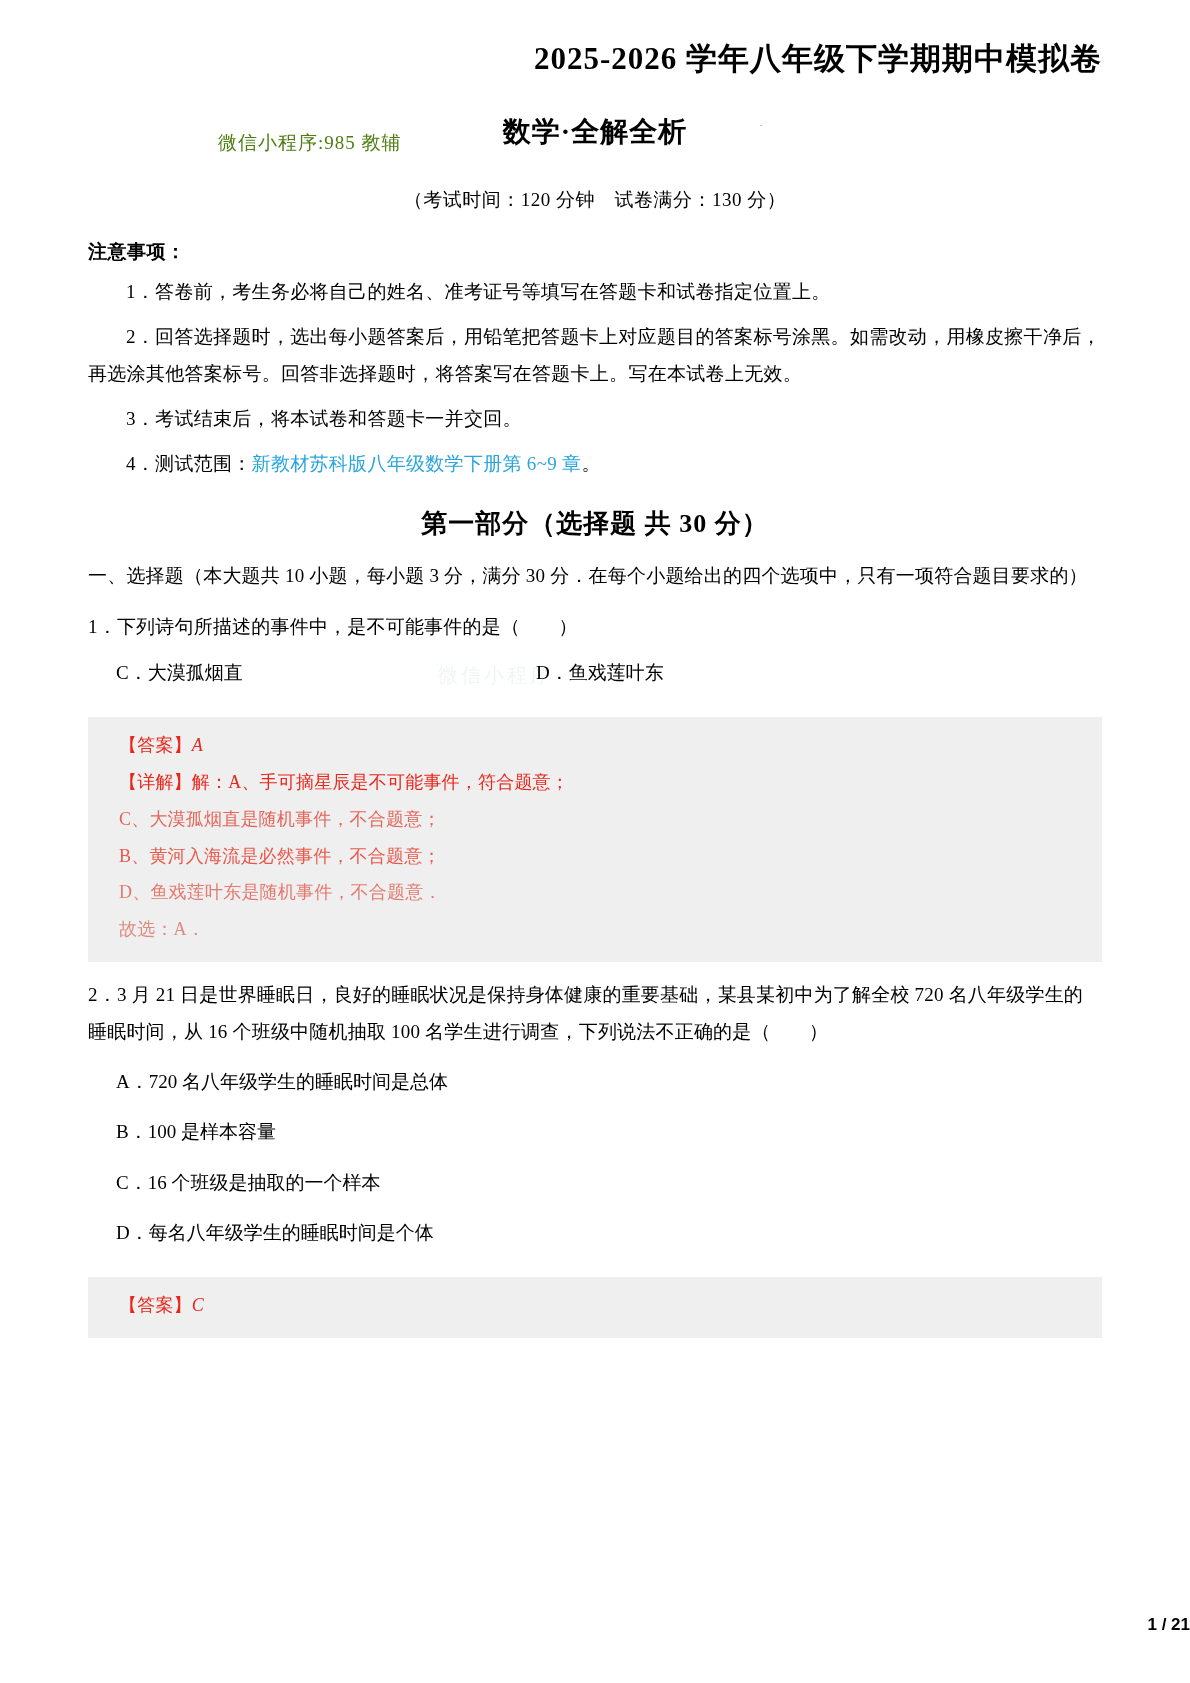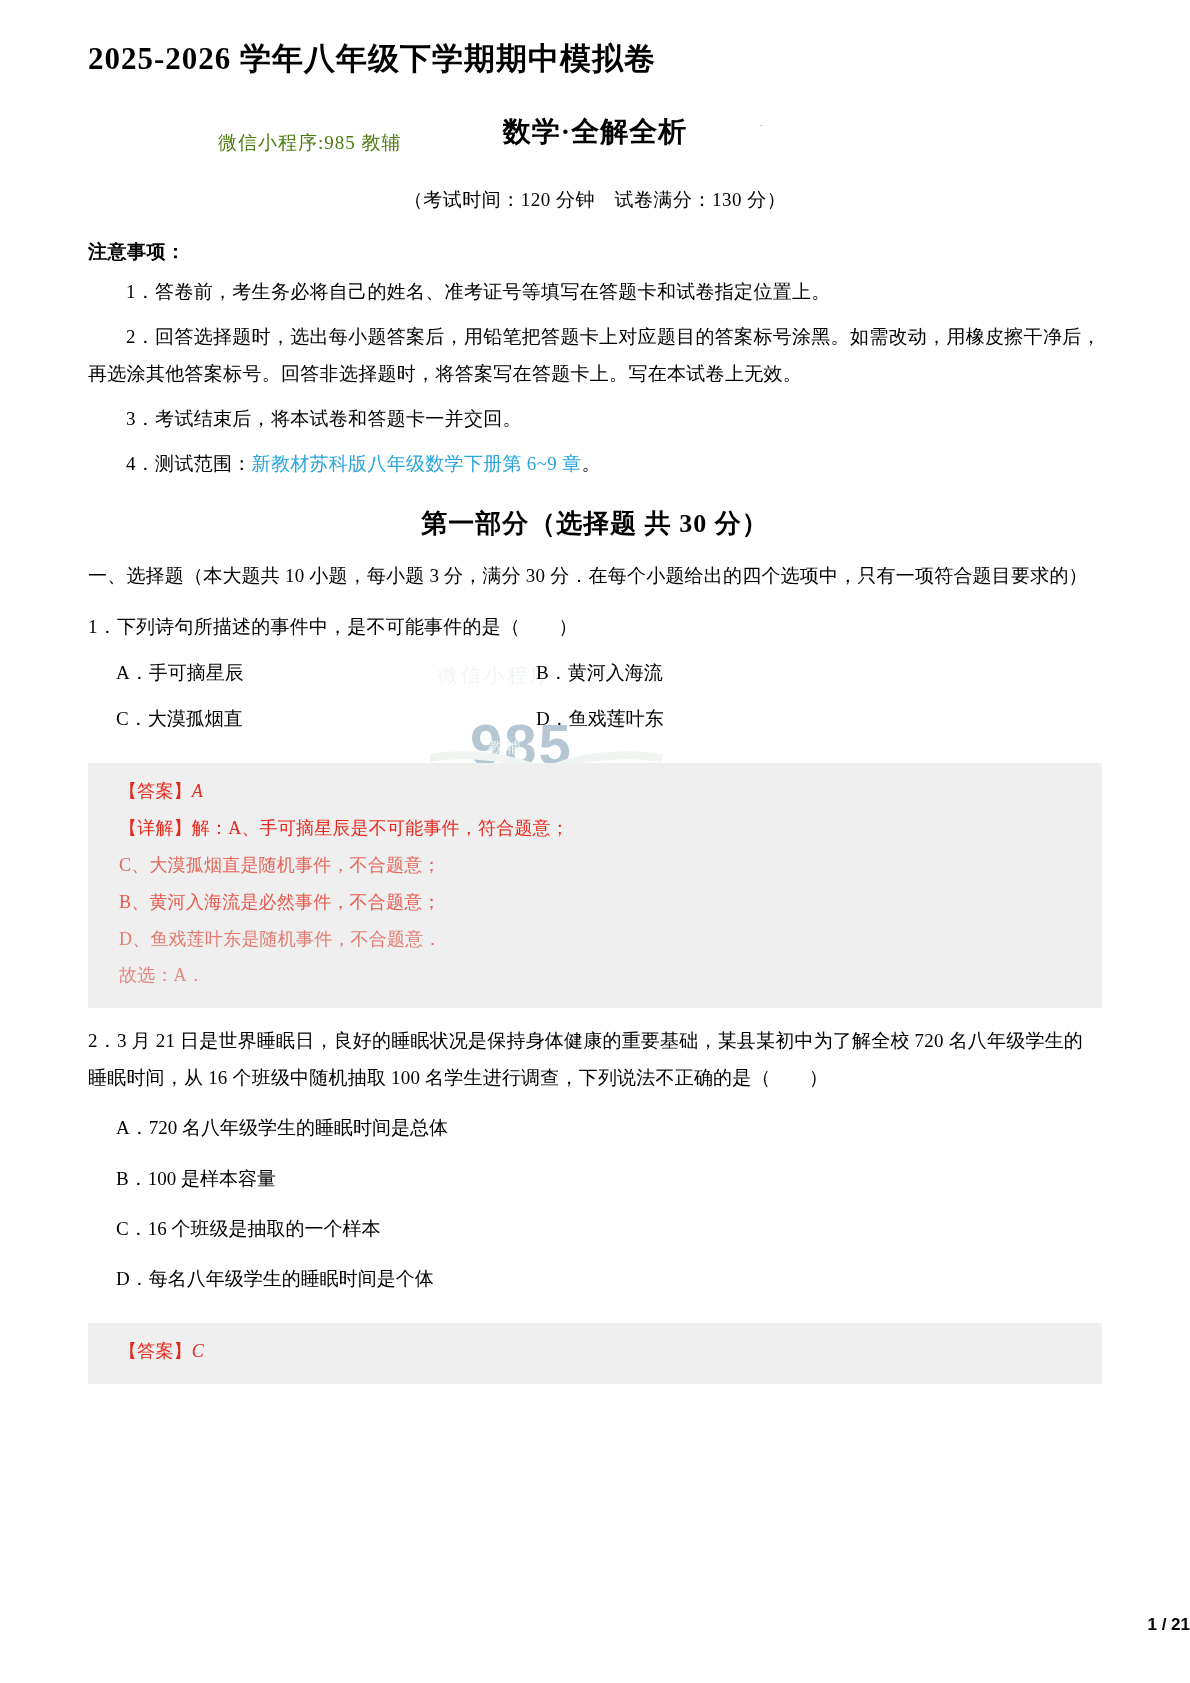--- a/index.html
+++ b/index.html
@@ -85,21 +85,21 @@
     left: 760px;
     top: 118px;
     font-size: 9px;
     color: #444;
     z-index: 2;
   }
 
   h1.doc-title {
     margin: 0;
     padding-top: 36px;
-    text-align: left;
+    text-align: right;
     font-size: 31px;
     font-weight: bold;
     letter-spacing: 1px;
     line-height: 1.5;
   }
   h2.doc-subtitle {
     margin: 0;
     padding-top: 30px;
     text-align: center;
     font-size: 28px;
@@ -237,24 +237,20 @@
     <div class="notice-item">1．答卷前，考生务必将自己的姓名、准考证号等填写在答题卡和试卷指定位置上。</div>
     <div class="notice-item">2．回答选择题时，选出每小题答案后，用铅笔把答题卡上对应题目的答案标号涂黑。如需改动，用橡皮擦干净后，再选涂其他答案标号。回答非选择题时，将答案写在答题卡上。写在本试卷上无效。</div>
     <div class="notice-item">3．考试结束后，将本试卷和答题卡一并交回。</div>
     <div class="notice-item"><span>4．测试范围：</span><span class="cyan">新教材苏科版八年级数学下册第 6~9 章</span><span>。</span></div>
 
     <h3 class="part-title">第一部分（选择题 共 30 分）</h3>
     <div class="section-lead">一、选择题（本大题共 10 小题，每小题 3 分，满分 30 分．在每个小题给出的四个选项中，只有一项符合题目要求的）</div>
 
     <div class="q-stem">1．下列诗句所描述的事件中，是不可能事件的是（　　）</div>
     <div class="opt-row">
-      <div class="opt-col">A．手可摘星辰</div>
-      <div class="opt-col">B．黄河入海流</div>
-    </div>
-    <div class="opt-row">
       <div class="opt-col">C．大漠孤烟直</div>
       <div class="opt-col">D．鱼戏莲叶东</div>
     </div>
 
     <div class="ans-block">
       <div class="ans-line"><span>【答案】</span><span class="ital">A</span></div>
       <div class="ans-line"><span>【详解】</span><span>解：A、手可摘星辰是不可能事件，符合题意；</span></div>
       <div class="ans-line fade2">C、大漠孤烟直是随机事件，不合题意；</div>
       <div class="ans-line fade1">B、黄河入海流是必然事件，不合题意；</div>
       <div class="ans-line fade3">D、鱼戏莲叶东是随机事件，不合题意．</div>

